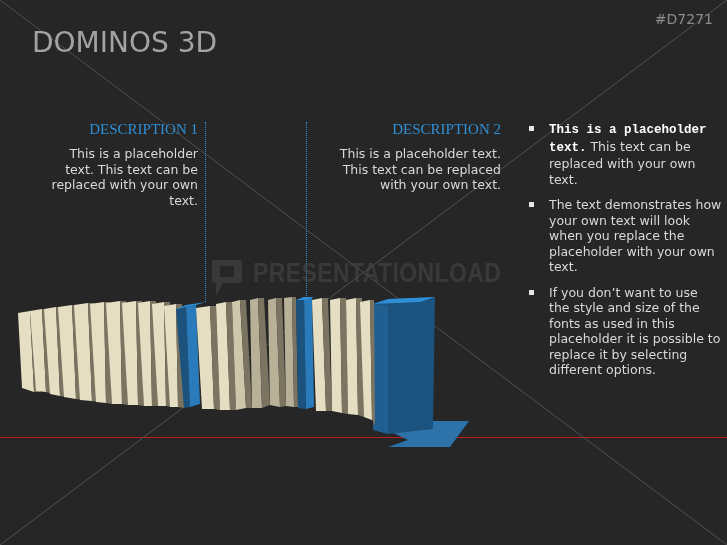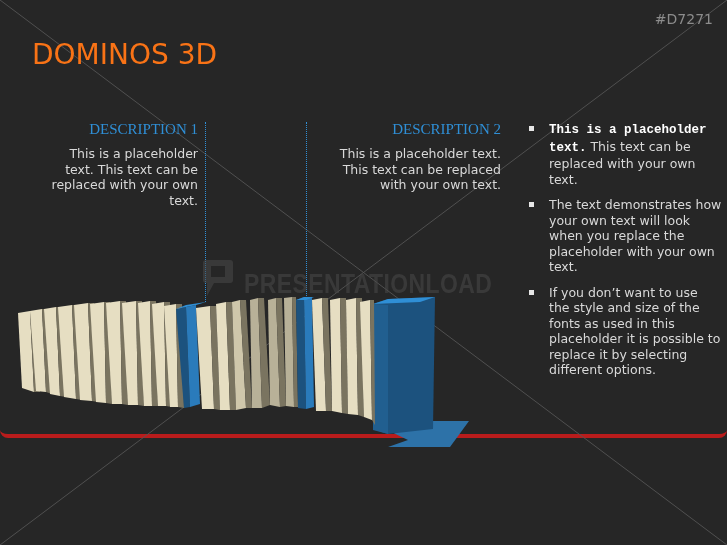--- a/index.html
+++ b/index.html
@@ -1,31 +1,31 @@
 <!DOCTYPE html>
 <html><head>
   <meta charset="utf-8">
   <style>
     html, body { margin:0; padding:0; }
     body { width:727px; height:545px; background:#262626; overflow:hidden; position:relative; font-family:"Liberation Sans", sans-serif; }
-    .slide { position:absolute; left:0; top:0; width:727px; height:438px; background:#262626; border-bottom:4px solid #b91c1c; box-sizing:border-box;border-radius:8px; }
+    .slide { position:absolute; left:0; top:0; width:727px; height:438px; background:#262626; border-bottom:1px solid #b91c1c; box-sizing:border-box; }
     .bg-lines { position:absolute; left:0; top:0; width:727px; height:545px; }
     .code { position:absolute; right:14px; top:11px; color:#8c8c8c; font-size:14px; font-family:"DejaVu Sans", sans-serif; }
-    .title { position:absolute; left:32px; top:38px; color:#f97316; font-size:28px; font-family:"DejaVu Sans", sans-serif; letter-spacing:0px; }
+    .title { position:absolute; left:32px; top:26px; color:#a3a3a3; font-size:28px; font-family:"DejaVu Sans", sans-serif; letter-spacing:0px; }
     .subtitle { position:absolute; left:32px; top:77px; color:#7a7a7a; font-size:17px; font-family:"DejaVu Sans", sans-serif; }
     .desc1 { position:absolute; left:40px; top:121px; width:158px; text-align:right; }
     .desc2 { position:absolute; left:331px; top:121px; width:170px; text-align:right; }
     .desc-head { color:#2f8fd6; font-size:15px; font-family:Liberation Serif, serif; margin-bottom:8px; white-space:nowrap; }
     .desc-body { color:#d9d9d9; font-size:12.5px; line-height:15.5px; font-family:"DejaVu Sans", sans-serif; }
     .dotline { position:absolute; width:0; border-left:1.5px dotted #2f8fd6; }
     .bullets { position:absolute; left:527px; top:121px; width:195px; margin:0; padding:0; list-style:none; }
     .bullets li { position:relative; padding-left:22px; color:#d9d9d9; font-size:12.5px; line-height:15.5px; font-family:"DejaVu Sans", sans-serif; margin-bottom:10px; }
     .bullets li .sq { position:absolute; left:2px; top:5px; width:5px; height:5px; background:#e6e6e6; }
     .bullets b { color:#ffffff;font-family:Liberation Mono, monospace; }
-    .watermark { position:absolute; left:202px; top:258px; display:flex; align-items:flex-end; gap:10px; opacity:0.55; }
+    .watermark { position:absolute; left:211px; top:258px; display:flex; align-items:flex-start; gap:10px; opacity:0.55; }
     .watermark .wm-text { color:#4a4a4a; font-size:27px; font-weight:bold; font-family:"Liberation Sans", sans-serif; letter-spacing:0.5px; transform:scaleX(0.85); transform-origin:left; }
     .dominos { position:absolute; left:0; top:0; width:727px; height:545px; }
   </style>
 </head>
 <body>
 
 <div class="slide">
 
   <svg class="bg-lines" viewBox="0 0 727 545">
     <line x1="0" y1="0" x2="727" y2="545" stroke="#555555" stroke-width="0.9"></line>

